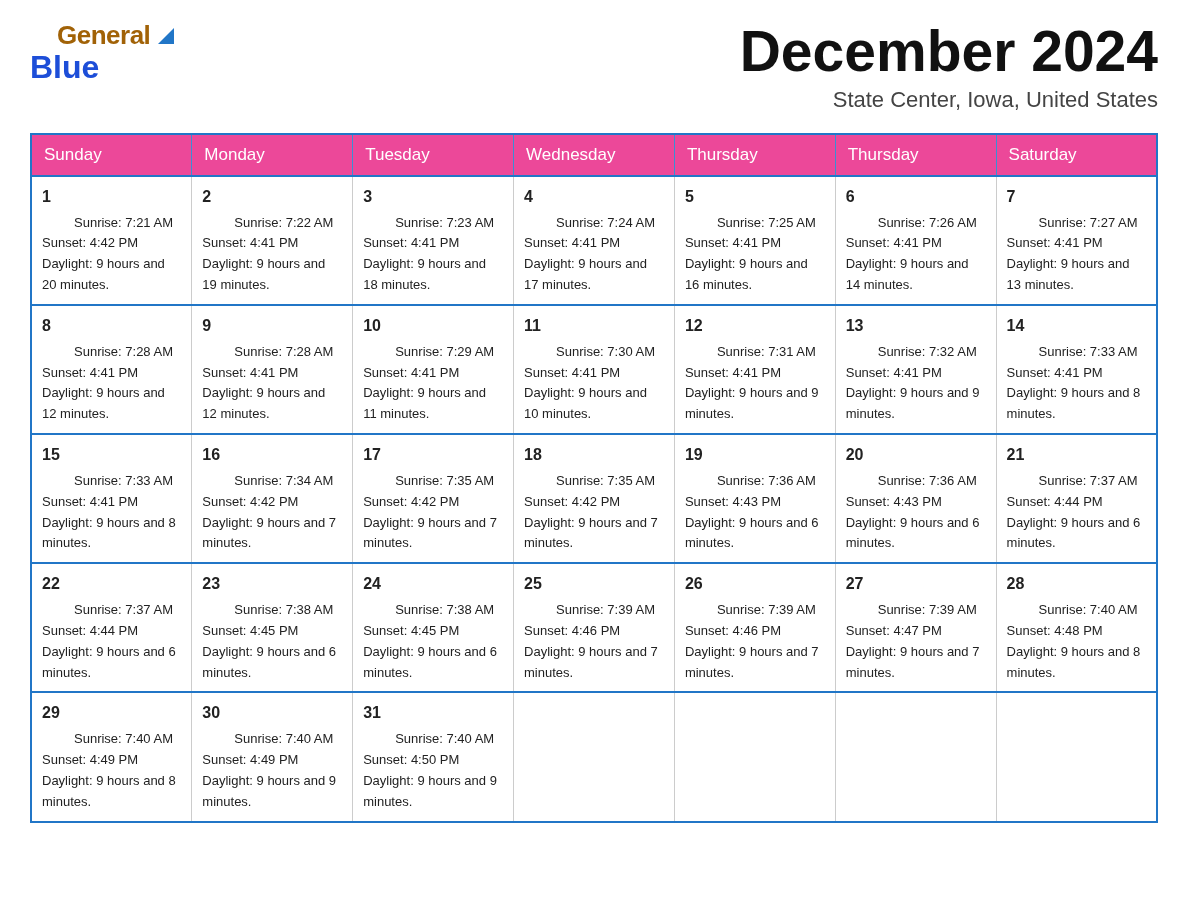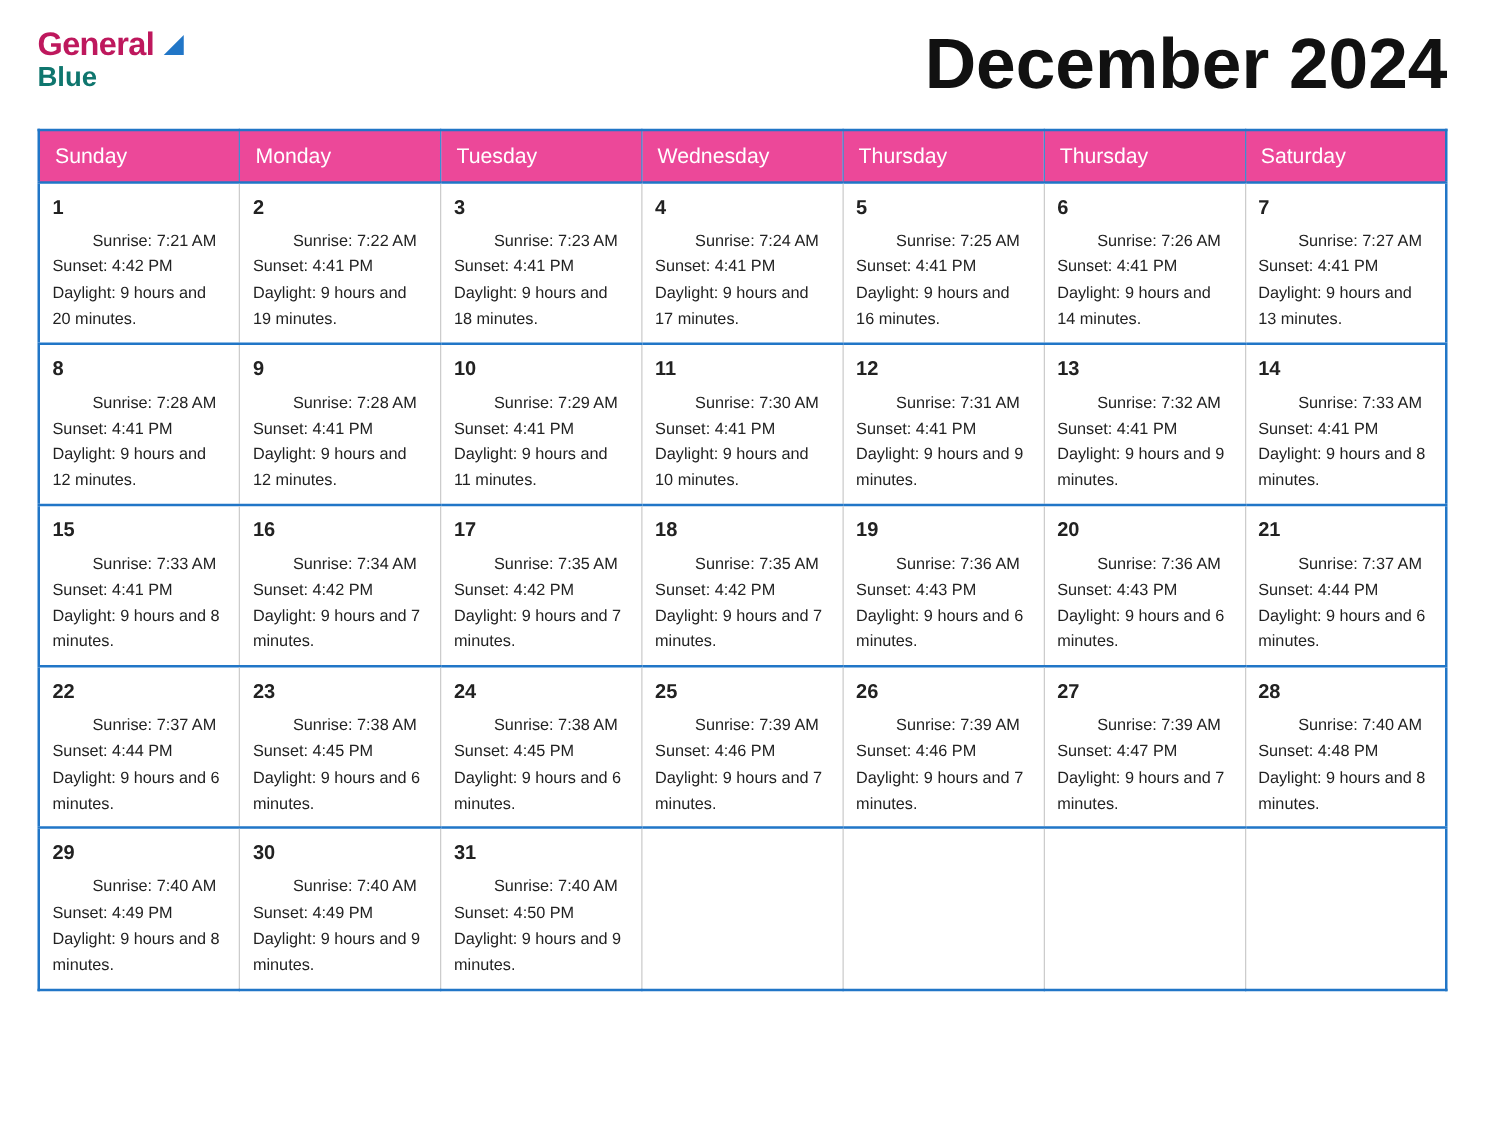--- a/index.html
+++ b/index.html
@@ -12,27 +12,28 @@
     }
     .header {
       display: flex;
       justify-content: space-between;
       align-items: flex-start;
       margin-bottom: 20px;
     }
     .logo-text-general {
       font-size: 26px;
       font-weight: bold;
-      color: #be185d;
+      color: #a16207;
       letter-spacing: -0.5px;
+      margin-left: 27px;
     }
     .logo-blue {
-      font-size: 22px;
-      font-weight: bold;
-      color: #0f766e;
+      font-size: 32px;
+      font-weight: bold;
+      color: #1d4ed8;
       display: block;
       line-height: 1;
     }
     .logo-container {
       display: flex;
       flex-direction: column;
     }
     .logo-top-row {
       display: flex;
       align-items: center;
@@ -105,20 +106,21 @@
     <div class="logo-top-row">
       <span class="logo-text-general">General</span>
       <svg width="28" height="28" viewBox="0 0 28 28" style="margin-left:2px;">
         <polygon points="6,22 22,22 22,6" fill="#2176c7"></polygon>
       </svg>
     </div>
     <span class="logo-blue">Blue</span>
   </div>
   <div class="title-block">
     <div class="month-title">December 2024</div>
+    <div class="location-title">State Center, Iowa, United States</div>
   </div>
 </div>
 
 <table class="calendar">
   <thead>
     <tr>
       <th>Sunday</th>
       <th>Monday</th>
       <th>Tuesday</th>
       <th>Wednesday</th>

